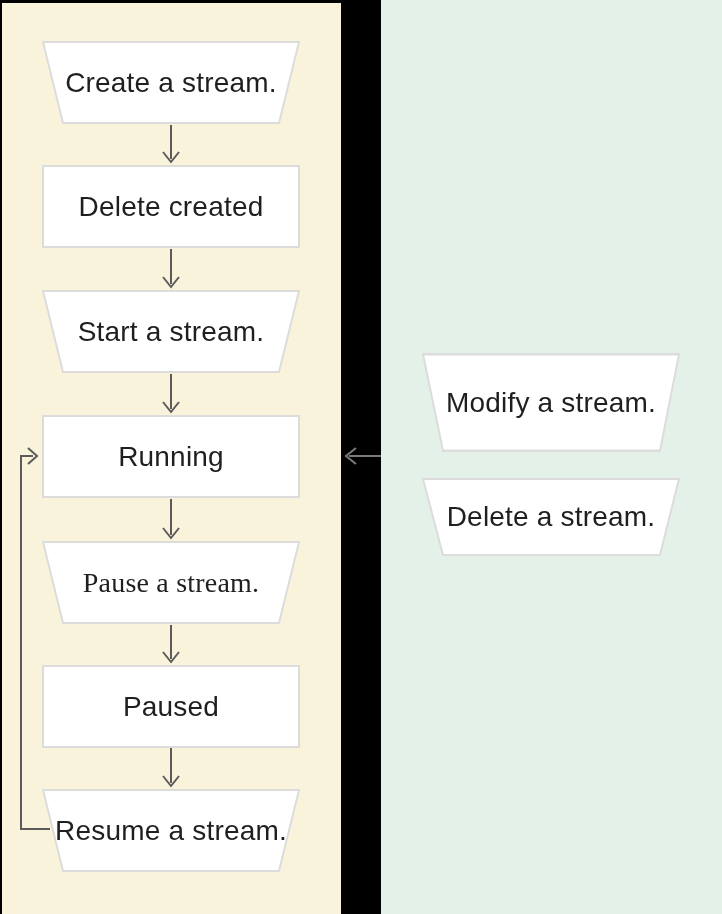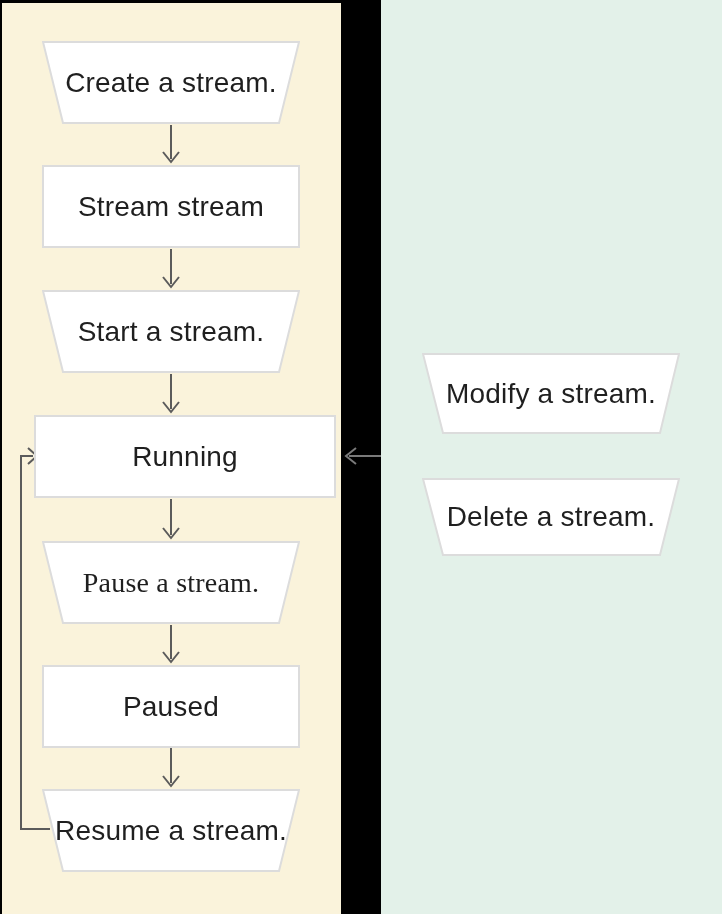--- a/index.html
+++ b/index.html
@@ -45,25 +45,25 @@
   .rect-node .box {
     position: absolute; left: 0; top: 0; right: 0; bottom: 0;
     background: #FFFFFF;
     border: 2px solid #DCDCDC;
     box-sizing: border-box;
   }
   
   #node-create  { left: 42px;  top: 41px;  }
   #node-created { left: 42px;  top: 165px; }
   #node-start   { left: 42px;  top: 290px; }
-  #node-running { left: 34px;  top: 415px; padding-left: 44px; }
+  #node-running { left: 42px;  top: 415px; }
   #node-pause   { left: 42px;  top: 541px; font-family: Liberation Serif, serif; }
   #node-paused  { left: 42px;  top: 665px; border-radius: 19px; }
   #node-resume  { left: 42px;  top: 789px; }
-  #node-modify  { left: 422px; top: 353px; height: 81px; }
+  #node-modify  { left: 422px; top: 353px; height: 99px; }
   #node-delete  { left: 422px; top: 478px; height: 78px; }
   .conn { stroke: #5B5B5B; stroke-width: 2; fill: none; }
   .conn-light { stroke: #7A7A7A; stroke-width: 2; fill: none; }
 </style>
 </head>
 <body>
 
 <div id="left-panel" class="panel"></div>
 <div id="right-panel" class="panel"></div>
 
@@ -83,21 +83,21 @@
 
 <div id="node-create" class="node trap-node">
   <svg class="shape-svg" viewBox="0 0 258 83" preserveAspectRatio="none">
     <polygon points="1,1 257,1 237,82 21,82" fill="#FFFFFF" stroke="#DCDCDC" stroke-width="2"></polygon>
   </svg>
   <div class="label">Create a stream.</div>
 </div>
 
 <div id="node-created" class="node rect-node">
   <div class="box"></div>
-  <div class="label">Stream stream</div>
+  <div class="label">Delete created</div>
 </div>
 
 <div id="node-start" class="node trap-node">
   <svg class="shape-svg" viewBox="0 0 258 83" preserveAspectRatio="none">
     <polygon points="1,1 257,1 237,82 21,82" fill="#FFFFFF" stroke="#DCDCDC" stroke-width="2"></polygon>
   </svg>
   <div class="label">Start a stream.</div>
 </div>
 
 <div id="node-running" class="node rect-node">

